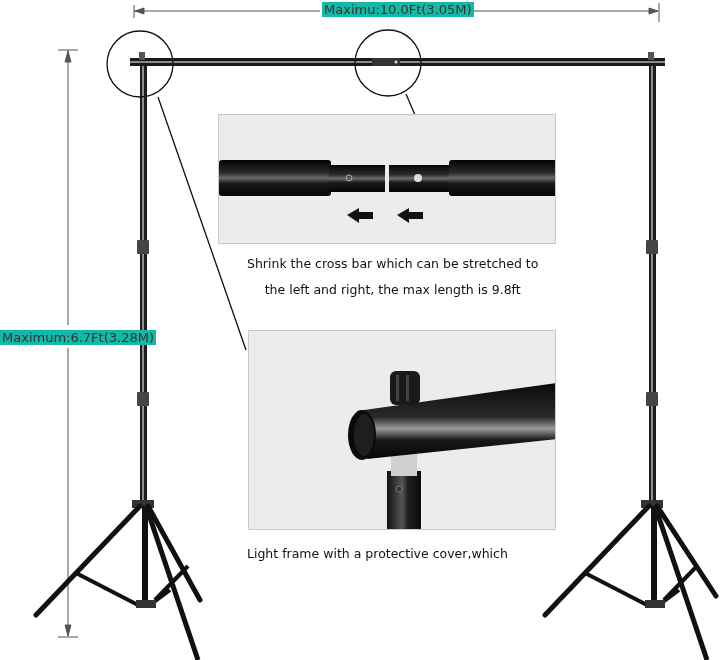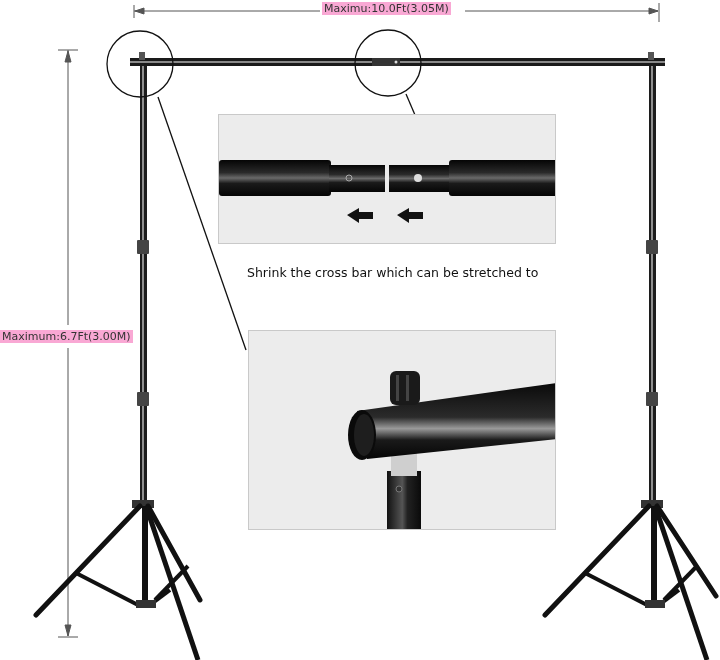--- a/index.html
+++ b/index.html
@@ -1,19 +1,19 @@
 <!DOCTYPE html>
 <html><head>
 <meta charset="utf-8">
 <style>
   html, body { margin:0; padding:0; background:#ffffff; }
   body { width:720px; height:660px; position:relative; overflow:hidden;
          font-family:"DejaVu Sans", "Liberation Sans", sans-serif; color:#222; }
   .abs { position:absolute; }
-  .dim-label { font-size:11px; color:#333; background:#f9a8d4; padding:0 2px; white-space:nowrap; }
+  .dim-label { font-size:13px; color:#333; background:#14b8a6; padding:0 2px; white-space:nowrap; }
   .panel { position:absolute; background:#ececec; border:1px solid #c9c9c9; box-sizing:border-box; overflow:hidden; }
   .caption { position:absolute; font-size:12.5px; line-height:26px; color:#111; white-space:nowrap; }
   svg { position:absolute; left:0; top:0; }
 </style>
 </head>
 <body>
 
 <svg width="720" height="660" viewBox="0 0 720 660">
 
   <g stroke="#555" stroke-width="1" fill="#555">
@@ -80,21 +80,21 @@
   <g fill="none" stroke="#111" stroke-width="1.3">
     <circle cx="140" cy="64" r="33"></circle>
     <line x1="158" y1="97" x2="246" y2="350"></line>
   </g>
   <g fill="none" stroke="#111" stroke-width="1.3">
     <circle cx="388" cy="63" r="33"></circle>
     <line x1="406" y1="94" x2="415" y2="115"></line>
   </g>
 </svg>
 
-<div class="abs dim-label" style="left:0px; top:330px;">Maximum:6.7Ft(3.00M)</div>
+<div class="abs dim-label" style="left:0px; top:330px;">Maximum:6.7Ft(3.28M)</div>
 
 <div class="abs dim-label" style="left:322px; top:2px;">Maximu:10.0Ft(3.05M)</div>
 
 <div class="panel" style="left:218px; top:114px; width:338px; height:130px;">
   <svg width="338" height="130" viewBox="0 0 338 130">
     <defs>
       <linearGradient id="tube" x1="0" y1="0" x2="0" y2="1">
         <stop offset="0" stop-color="#050505"></stop>
         <stop offset="0.35" stop-color="#2a2a2a"></stop>
         <stop offset="0.5" stop-color="#6a6a6a"></stop>
@@ -105,22 +105,23 @@
     <rect x="0" y="45" width="112" height="36" rx="3" fill="url(#tube)"></rect>
     <rect x="110" y="50" width="56" height="27" fill="url(#tube)"></rect>
     <rect x="170" y="50" width="62" height="27" fill="url(#tube)"></rect>
     <rect x="230" y="45" width="108" height="36" rx="3" fill="url(#tube)"></rect>
     <circle cx="130" cy="63" r="3" fill="none" stroke="#aaa" stroke-width="1"></circle>
     <circle cx="199" cy="63" r="4" fill="#ddd"></circle>
     <polygon points="128,100 140,93 140,97 154,97 154,104 140,104 140,108" fill="#111"></polygon>
     <polygon points="202,100 190,93 190,97 176,97 176,104 190,104 190,108" fill="#111" transform="translate(380,0) scale(-1,1) translate(0,0)"></polygon>
   </svg>
 </div>
-<div class="caption" style="left:247px; top:260px;text-align:center;">
+<div class="caption" style="left:247px; top:251px;text-align:center;">
   <div>Shrink the cross bar which can be stretched to</div>
+  <div>the left and right, the max length is 9.8ft</div>
 </div>
 
 <div class="panel" style="left:248px; top:330px; width:308px; height:200px;">
   <svg width="308" height="200" viewBox="0 0 308 200">
     <defs>
       <linearGradient id="pole" x1="0" y1="0" x2="1" y2="0">
         <stop offset="0" stop-color="#111"></stop>
         <stop offset="0.45" stop-color="#555"></stop>
         <stop offset="0.6" stop-color="#222"></stop>
         <stop offset="1" stop-color="#0a0a0a"></stop>
@@ -138,13 +139,14 @@
     <polygon points="108,80 308,52 308,108 118,128" fill="url(#bar)"></polygon>
     <ellipse cx="113" cy="104" rx="14" ry="25" fill="#0a0a0a"></ellipse>
     <ellipse cx="115" cy="104" rx="10" ry="21" fill="#1e1e1e"></ellipse>
     <rect x="141" y="40" width="30" height="34" rx="6" fill="#1a1a1a"></rect>
     <rect x="147" y="44" width="3" height="26" fill="#444"></rect>
     <rect x="157" y="44" width="3" height="26" fill="#444"></rect>
     <circle cx="150" cy="158" r="3" fill="#333" stroke="#777"></circle>
   </svg>
 </div>
 <div class="caption" style="left:247px; top:541px;">
+  <div>Light frame with a protective cover,which</div>
 </div>
 
 </body></html>

